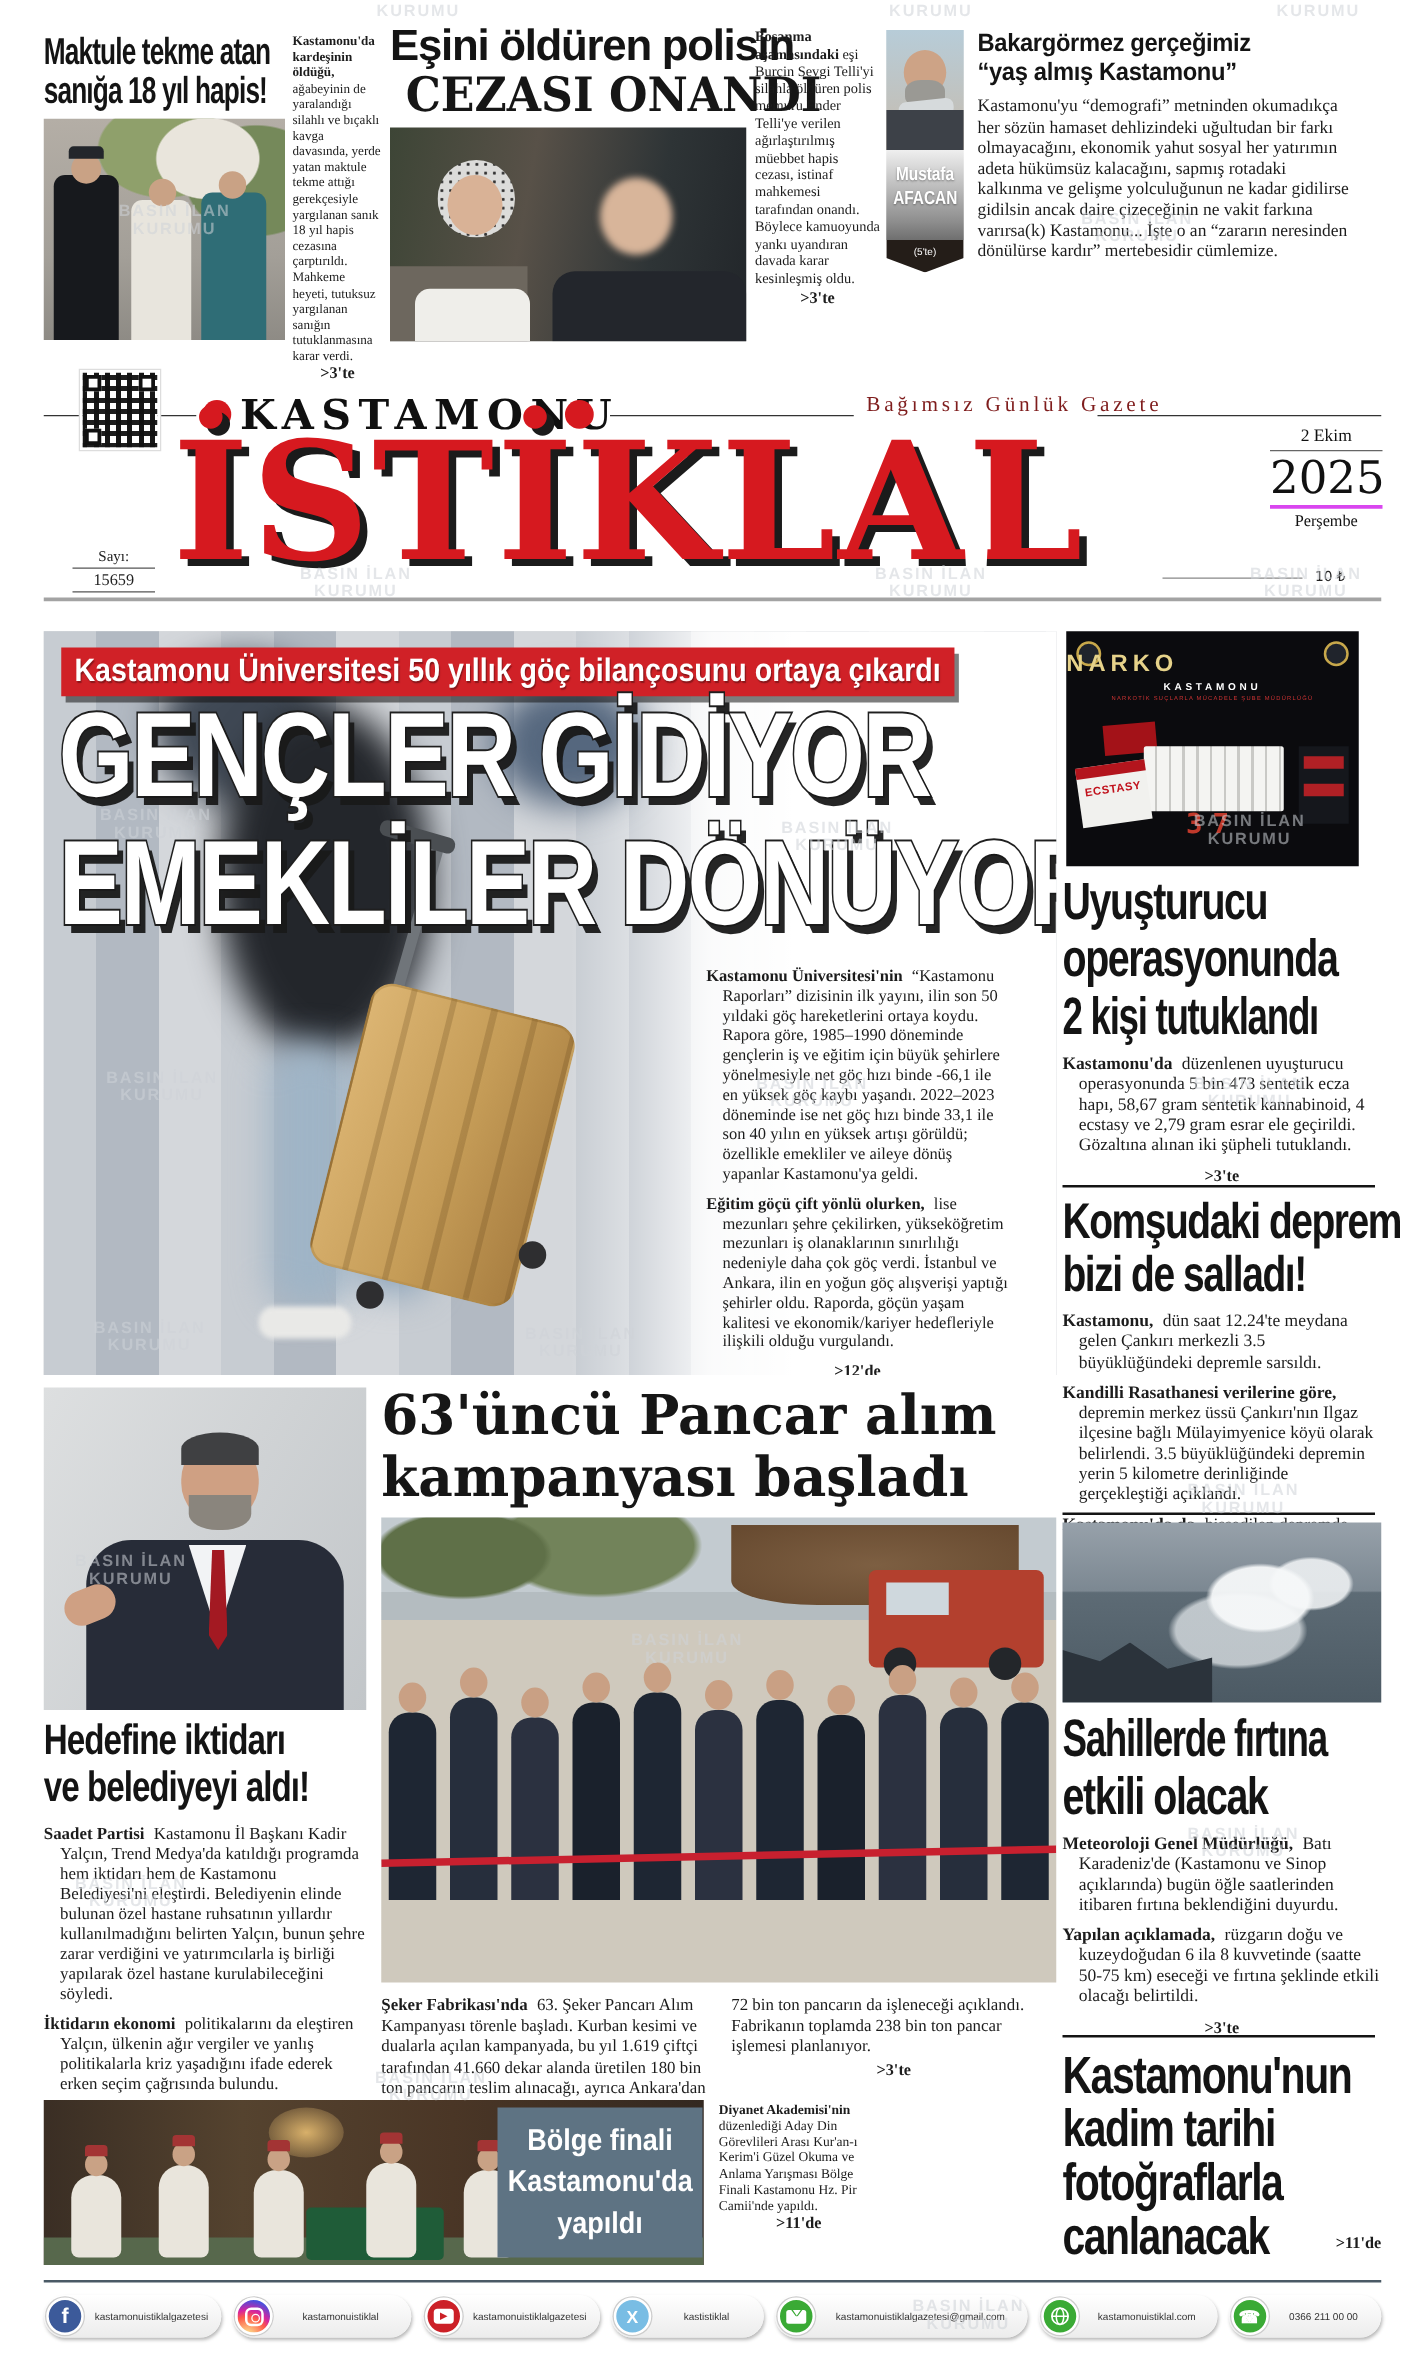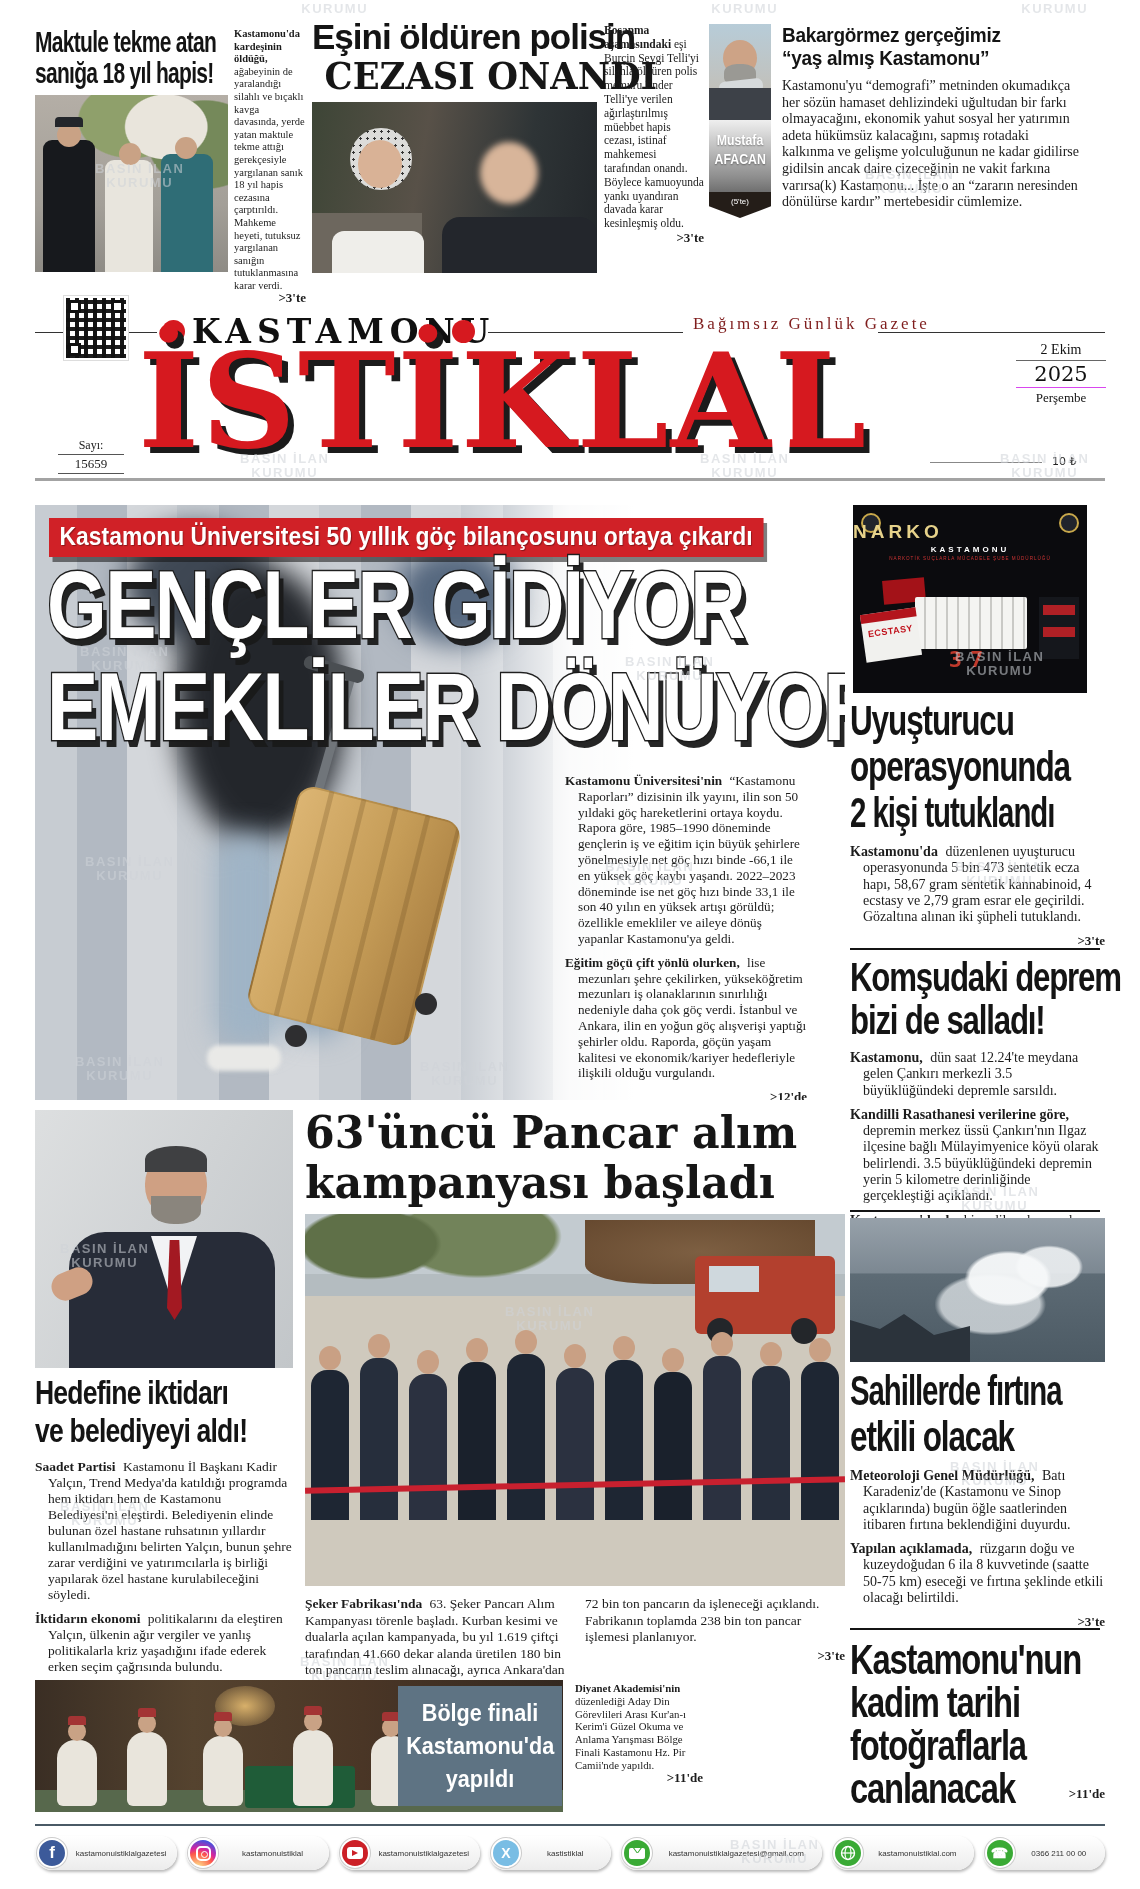--- a/index.html
+++ b/index.html
@@ -11,21 +11,21 @@
   
   .wm{position:absolute;z-index:40;pointer-events:none;text-align:center;
       font-family:"Liberation Sans",sans-serif;font-weight:800;font-size:13px;
       letter-spacing:1.5px;color:#cfd3d8;opacity:.55;line-height:14px}
   .wm span{display:block}
 
   
   .hl{font-family:"Liberation Sans",sans-serif;font-weight:800;color:#141414;
       white-space:nowrap;letter-spacing:-1px;transform-origin:left top;display:block} .sx78{transform:scaleX(.78)} .sx75{transform:scaleX(.75)} .sx70{transform:scaleX(.70)}
   .slab{font-family:"DejaVu Serif",serif;font-weight:700;color:#161616;white-space:nowrap}
-  .more{font-weight:700;font-size:13px;text-align:right}
+  .more{font-weight:700;font-size:13px;text-align:center}
 
   .para{padding-left:13px;text-indent:-13px;margin-bottom:8px}
   .para .lead{font-weight:700;margin-right:4px}
 
   .divider{position:absolute;width:250px;border-top:2px solid #141414}
 
   
   #tl-head{left:35px;top:26px}
   #tl-head .hl{font-size:30px;line-height:31px}
   #tl-photo{left:35px;top:95px;width:193px;height:177px;overflow:hidden;
@@ -74,21 +74,21 @@
     clip-path:polygon(35% 0,50% 12%,65% 0,65% 18%,100% 18%,86% 100%,14% 100%,0 18%,35% 18%)}
   #qr{left:64px;top:296px;width:64px;height:64px;border:2px solid #fff;outline:1px solid #ddd;
     background:
       repeating-linear-gradient(0deg,rgba(17,17,17,.95) 0 4px,transparent 4px 9px),
       repeating-linear-gradient(90deg,#161616 0 4px,#fff 4px 9px)}
   .qr-eye{position:absolute;width:13px;height:13px;border:3px solid #111;background:#fff}
   #mh-issue{left:58px;top:438px;width:66px;text-align:center;font-size:12px;color:#222}
   #mh-issue .num{border-top:1px solid #555;border-bottom:1px solid #555;font-size:13px;padding:1px 0;margin-top:1px}
   #mh-date{left:1016px;top:342px;width:90px;text-align:center;color:#111}
   #mh-date .d1{font-size:14px;padding-bottom:2px;border-bottom:1px solid #666}
-  #mh-date .d2{font-size:21px;font-family:"DejaVu Serif",serif;padding:1px 0;border-bottom:1px solid #d946ef}
+  #mh-date .d2{font-size:36px;font-family:"DejaVu Serif",serif;padding:1px 0;border-bottom:3px solid #d946ef}
   #mh-date .d3{font-size:13px;padding-top:2px}
   #mh-price{left:1052px;top:455px;font-size:11px;font-family:"DejaVu Sans",sans-serif;color:#222}
   #mh-rule{left:35px;top:478px;width:1070px;height:3px;background:#a3a3a3}
 
   
   #main-block{left:35px;top:505px;width:810px;height:595px;overflow:hidden;
     background:
       linear-gradient(90deg,rgba(255,255,255,0) 52%,rgba(255,255,255,.9) 66%,#fff 74%),
       repeating-linear-gradient(90deg,#c7ccd2 0 42px,#b2b9c2 42px 92px,#d4d7db 92px 142px),
       linear-gradient(#d5d8db,#c2c6cb)}

